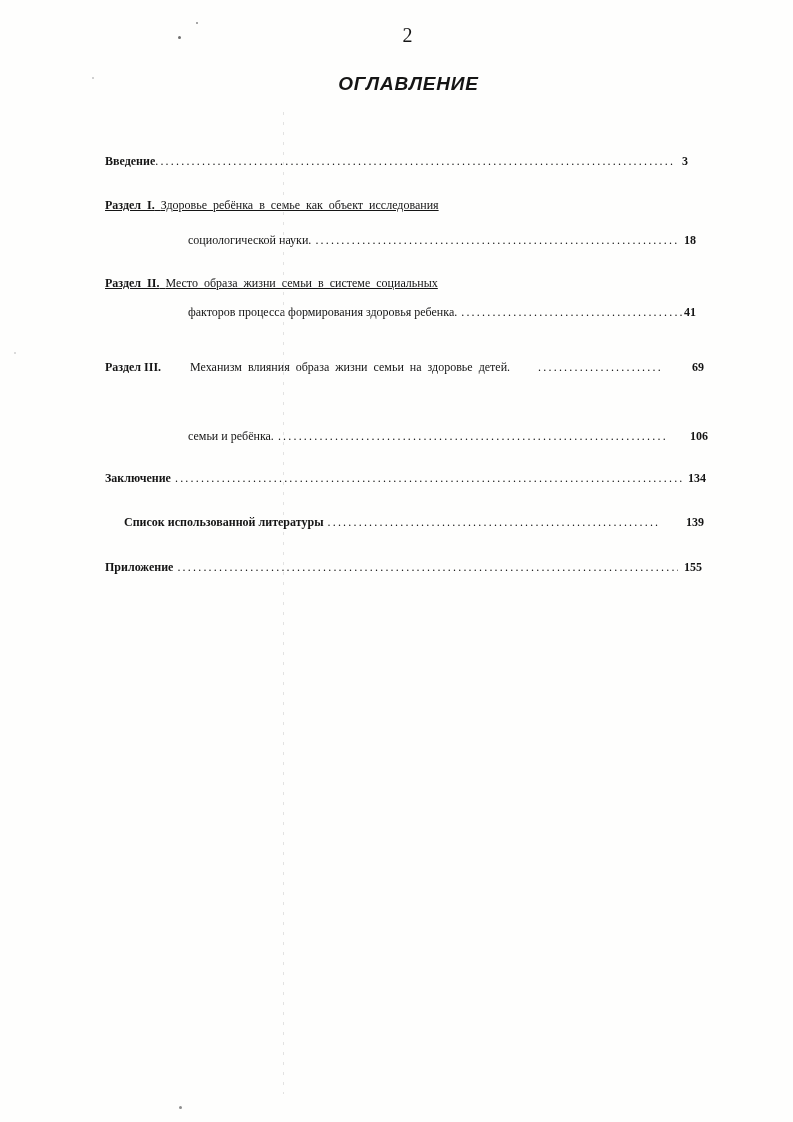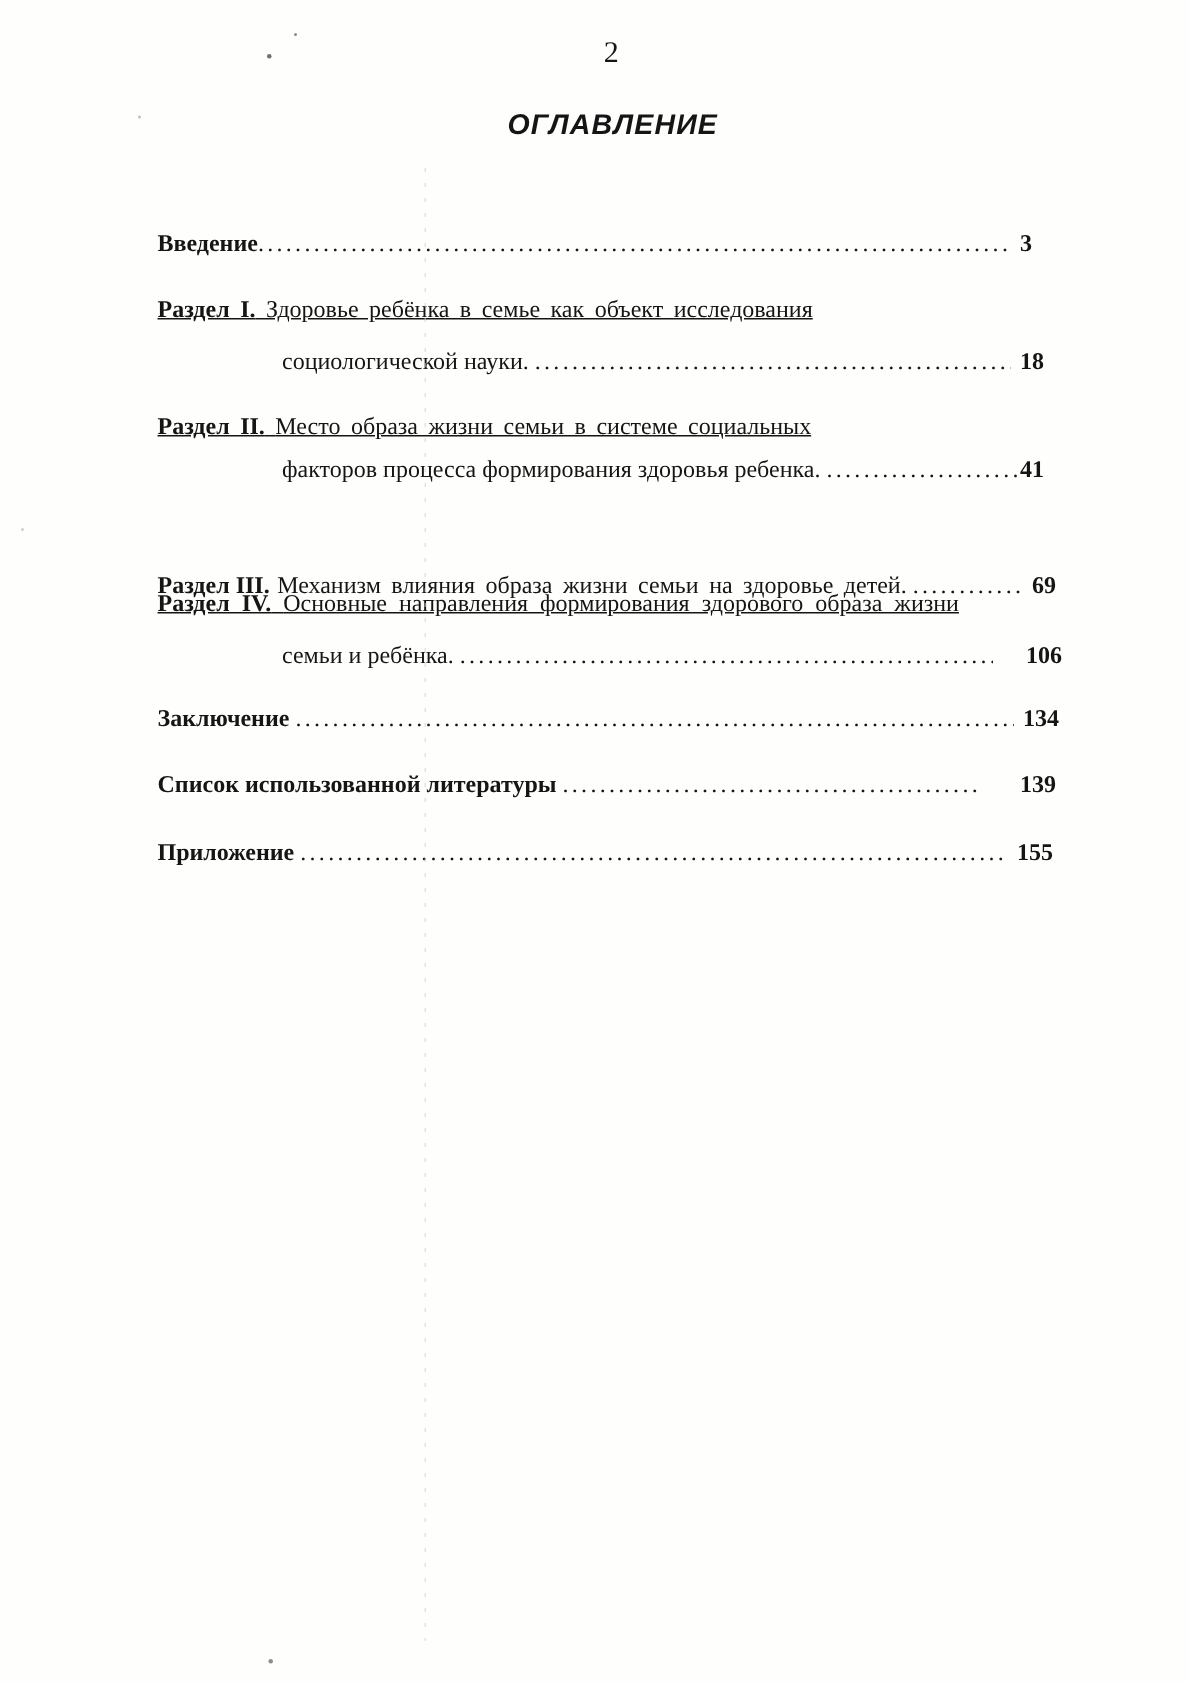--- a/index.html
+++ b/index.html
@@ -17,21 +17,21 @@
     transform:translateX(11px);
   }
   .doc-title{
     position:absolute;top:73px;left:0;width:100%;
     text-align:center;
     font-family:"Liberation Sans", sans-serif;
     font-weight:bold;font-style:italic;
     font-size:19px;letter-spacing:0.8px;
     transform:translateX(12px);
   }
-  .toc{position:absolute;left:105px;right:83px;top:0;bottom:0;font-size:16px;}
+  .toc{position:absolute;left:105px;right:83px;top:0;bottom:0;font-size:12px;}
   .row{position:absolute;left:0;right:0;display:flex;align-items:baseline;white-space:nowrap;}
   .textline{position:absolute;left:0;right:0;word-spacing:3px;white-space:nowrap;text-decoration:underline;}
   .indent{padding-left:83px;}
   .hd{font-weight:bold;}
   .body-text{word-spacing:3px;}
   .dots{flex:1 1 auto;overflow:hidden;margin-left:4px;}
   .dots::after{
     content:"..........................................................................................................................................................................................";
     letter-spacing:2.2px;
   }
@@ -75,44 +75,40 @@
     <div class="textline" style="top:276px;">
       <span class="hd">Раздел II.</span>
       <span class="body-text">Место образа жизни семьи в системе социальных</span>
     </div>
     <div class="row indent" style="top:305px;padding-right:14px;">
       <span>факторов процесса формирования здоровья ребенка.</span>
       <span class="dots"></span>
       <span class="pg" style="padding-left:2px;">41</span>
     </div>
 
-    <div class="row" style="top:358px;padding-right:6px;">
+    <div class="row" style="top:336px;padding-right:6px;gap:24px;">
       <span class="hd">Раздел III.</span>
       <span class="body-text" style="padding-left:5px;margin-top:24px;">Механизм влияния образа жизни семьи на здоровье детей.</span>
       <span class="dots"></span>
       <span class="pg">69</span>
     </div>
 
-    <div class="textline" style="top:394px;word-spacing:4px;">
-      <span class="hd">Раздел IV.</span>
-      <span class="body-text" style="word-spacing:4px;">Основные направления формирования здорового образа жизни</span>
-    </div>
     <div class="row indent" style="top:429px;padding-right:2px;">
       <span>семьи и ребёнка.</span>
       <span class="dots end-gap-sm"></span>
       <span class="pg">106</span>
     </div>
 
     <div class="row" style="top:471px;padding-right:4px;">
       <span class="hd">Заключение</span>
       <span class="dots"></span>
       <span class="pg">134</span>
     </div>
 
-    <div class="row" style="top:515px;padding-right:6px;">
+    <div class="row" style="top:515px;padding-right:6px;margin-left:19px;">
       <span class="hd">Список использованной литературы</span>
       <span class="dots end-gap-md"></span>
       <span class="pg">139</span>
     </div>
 
     <div class="row" style="top:560px;padding-right:8px;">
       <span class="hd">Приложение</span>
       <span class="dots"></span>
       <span class="pg">155</span>
     </div>

